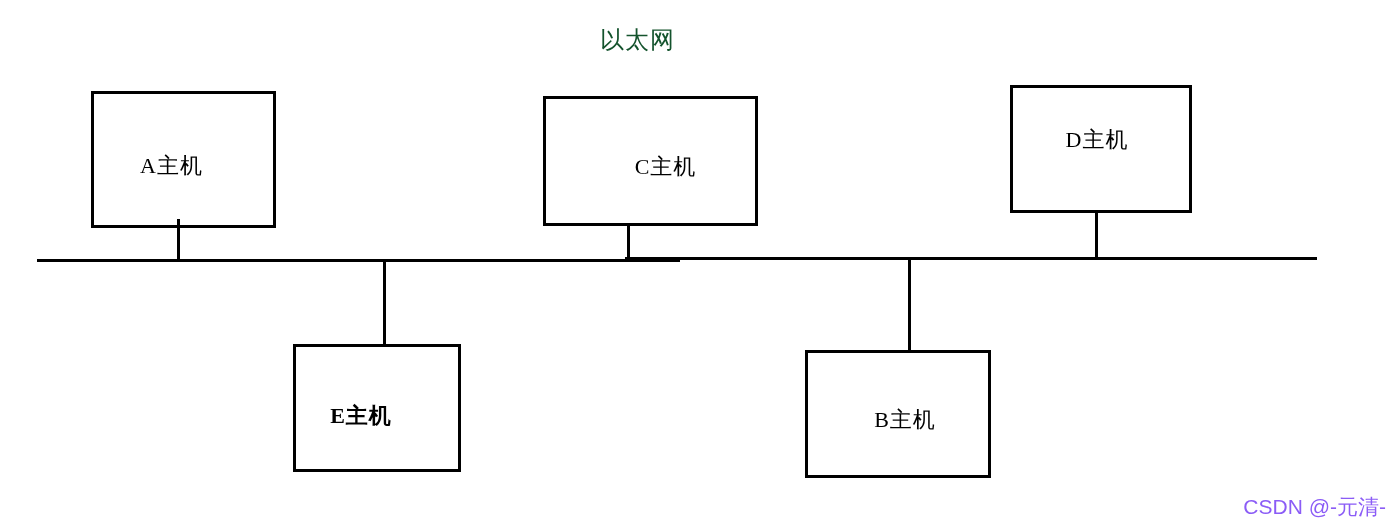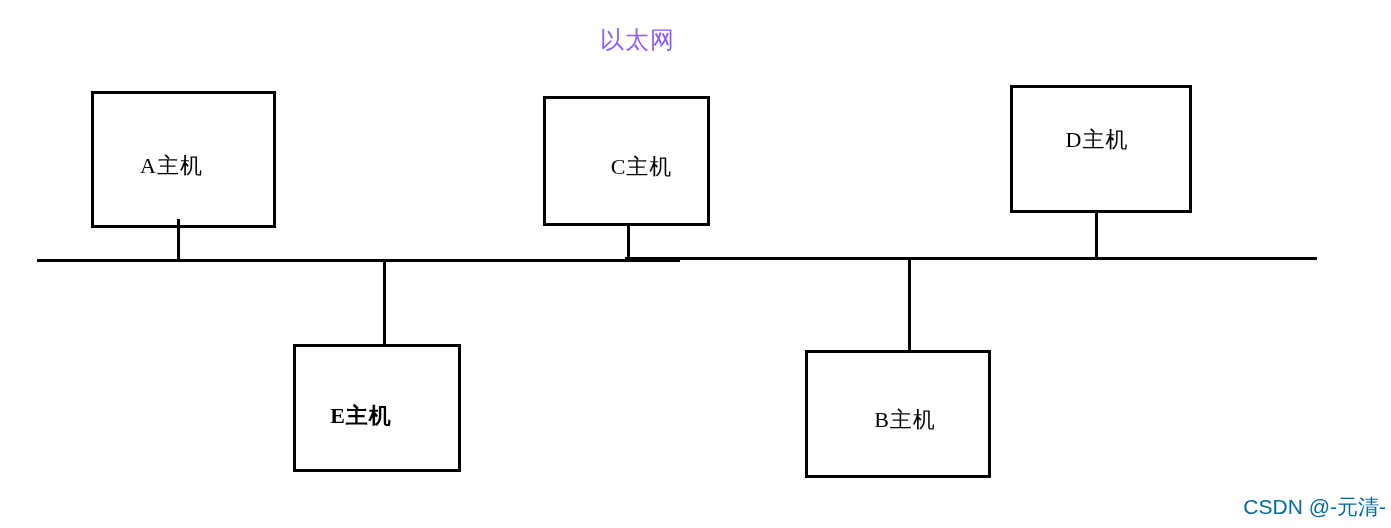--- a/index.html
+++ b/index.html
@@ -17,39 +17,39 @@
     color: #000000;
   }
   .diagram-title {
     position: absolute;
     left: 500px;
     top: 24px;
     width: 275px;
     text-align: center;
     font-size: 24px;
     letter-spacing: 1px;
-    color: #8b5cf6;
+    color: #14532d;
     white-space: nowrap;
   }
   .node {
     position: absolute;
     border: 3px solid #000000;
     background: #ffffff;
     box-sizing: border-box;
     display: flex;
     align-items: center;
     justify-content: center;
   }
   .node span {
     font-size: 22px;
     letter-spacing: 1px;
     white-space: nowrap;
   }
   .node-a { left: 91px;  top: 91px;  width: 185px; height: 137px; }
-  .node-c { left: 543px; top: 96px;  width: 167px; height: 130px; padding-left: 24px; }
+  .node-c { left: 543px; top: 96px;  width: 215px; height: 130px; padding-left: 24px; }
   .node-d { left: 1010px; top: 85px; width: 182px; height: 128px; }
   .node-e { left: 293px; top: 344px; width: 168px; height: 128px; font-weight: bold; }
   .node-b { left: 805px; top: 350px; width: 186px; height: 128px; }
   .node-a span { transform: translate(-12px, 6px); }
   .node-c span { transform: translate(3px, 6px); }
   .node-d span { transform: translate(-4px, -9px); }
   .node-e span { transform: translate(-16px, 8px); }
   .node-b span { transform: translate(7px, 6px); text-align: center; }
   .line {
     position: absolute;
@@ -62,21 +62,21 @@
   .conn-c { left: 627px;  top: 226px; height: 33px; }
   .conn-d { left: 1095px; top: 213px; height: 46px; }
   .conn-e { left: 383px;  top: 260px; height: 84px; }
   .conn-b { left: 908px;  top: 259px; height: 91px; }
   .watermark {
     position: absolute;
     right: 5px;
     bottom: 7px;
     font-family: "Liberation Sans", "DejaVu Sans", sans-serif;
     font-size: 21px;
-    color: #0369a1;
+    color: #8b5cf6;
     text-shadow: 1px 1px 0 #ffffff;
     white-space: nowrap;
   }
 </style>
 </head>
 <body>
 
 <div class="canvas">
 
   <div class="diagram-title">以太网</div>

